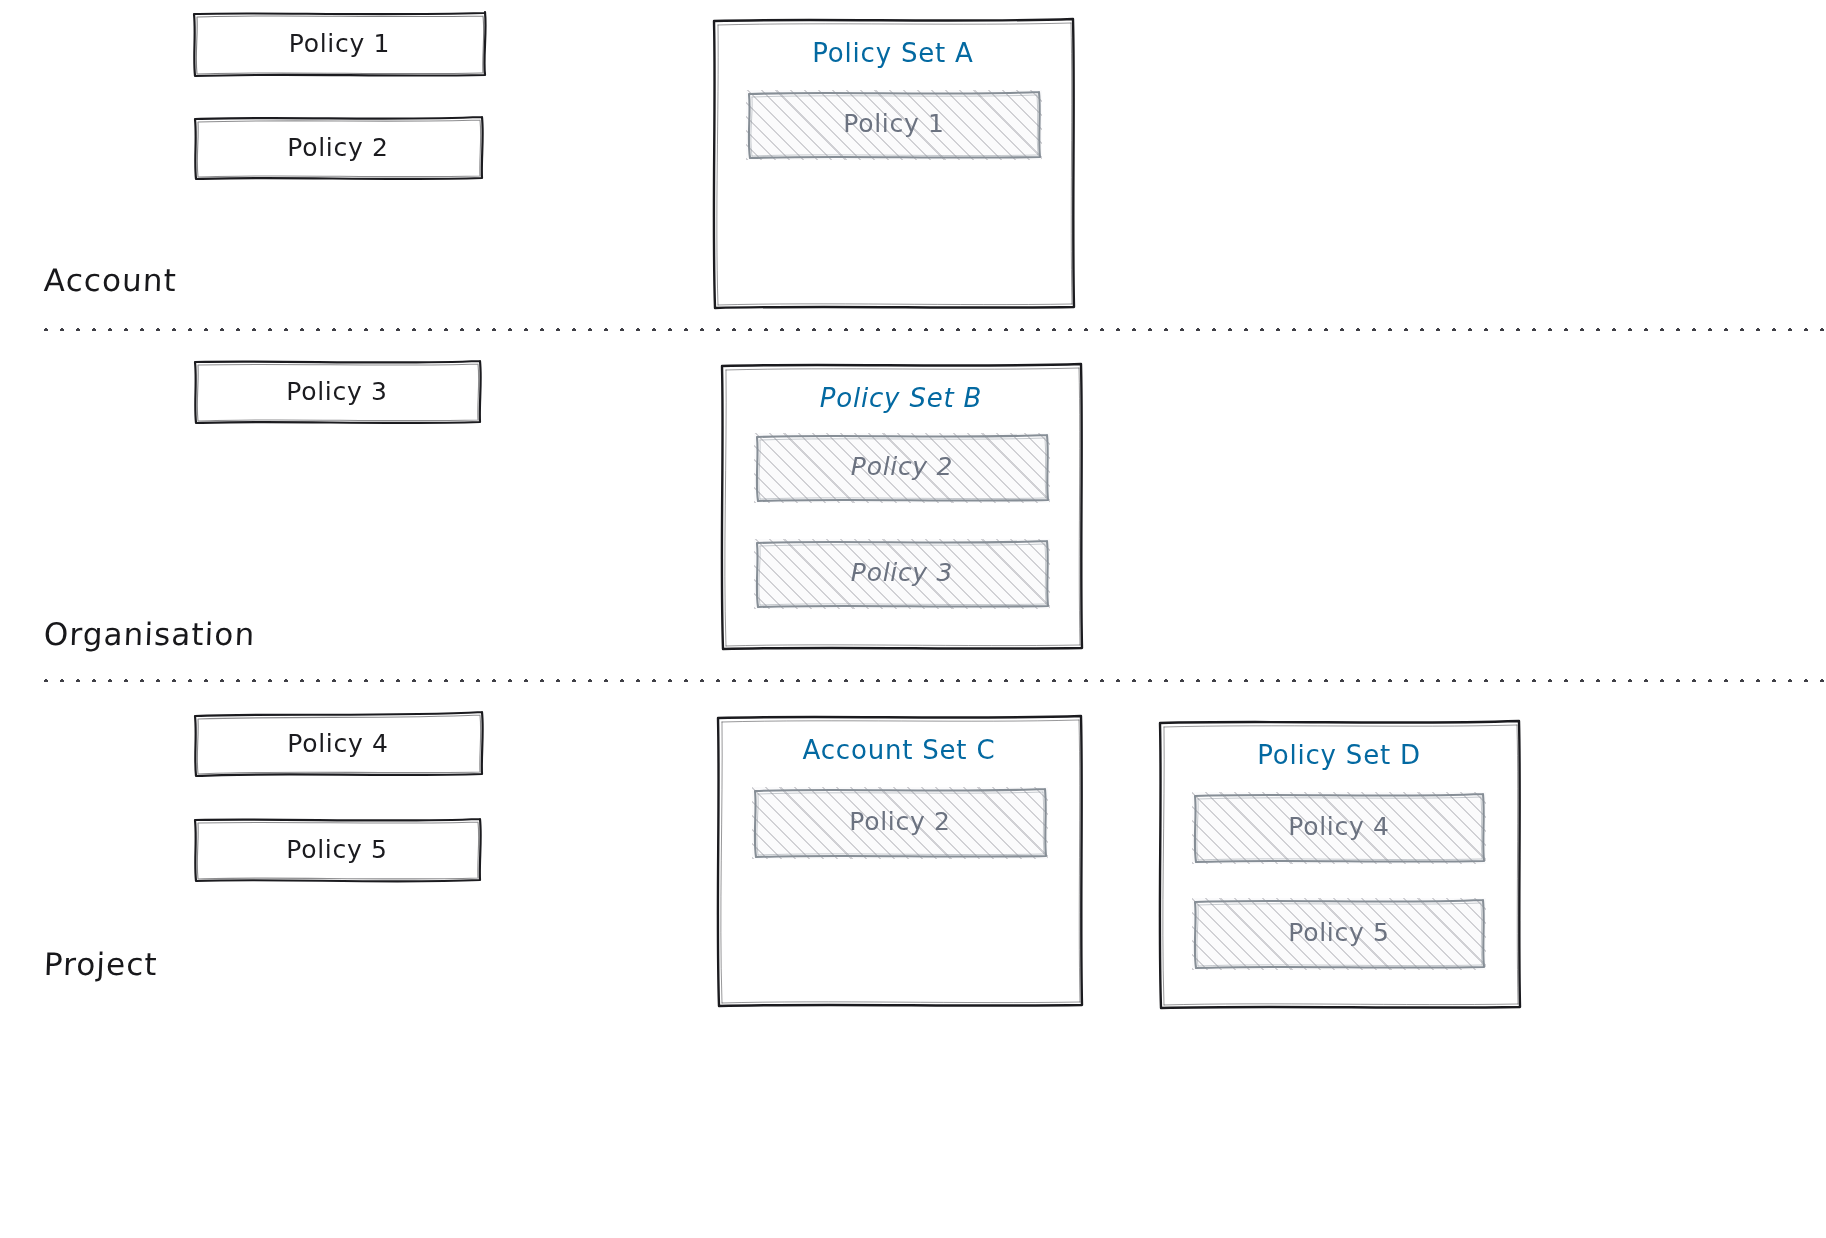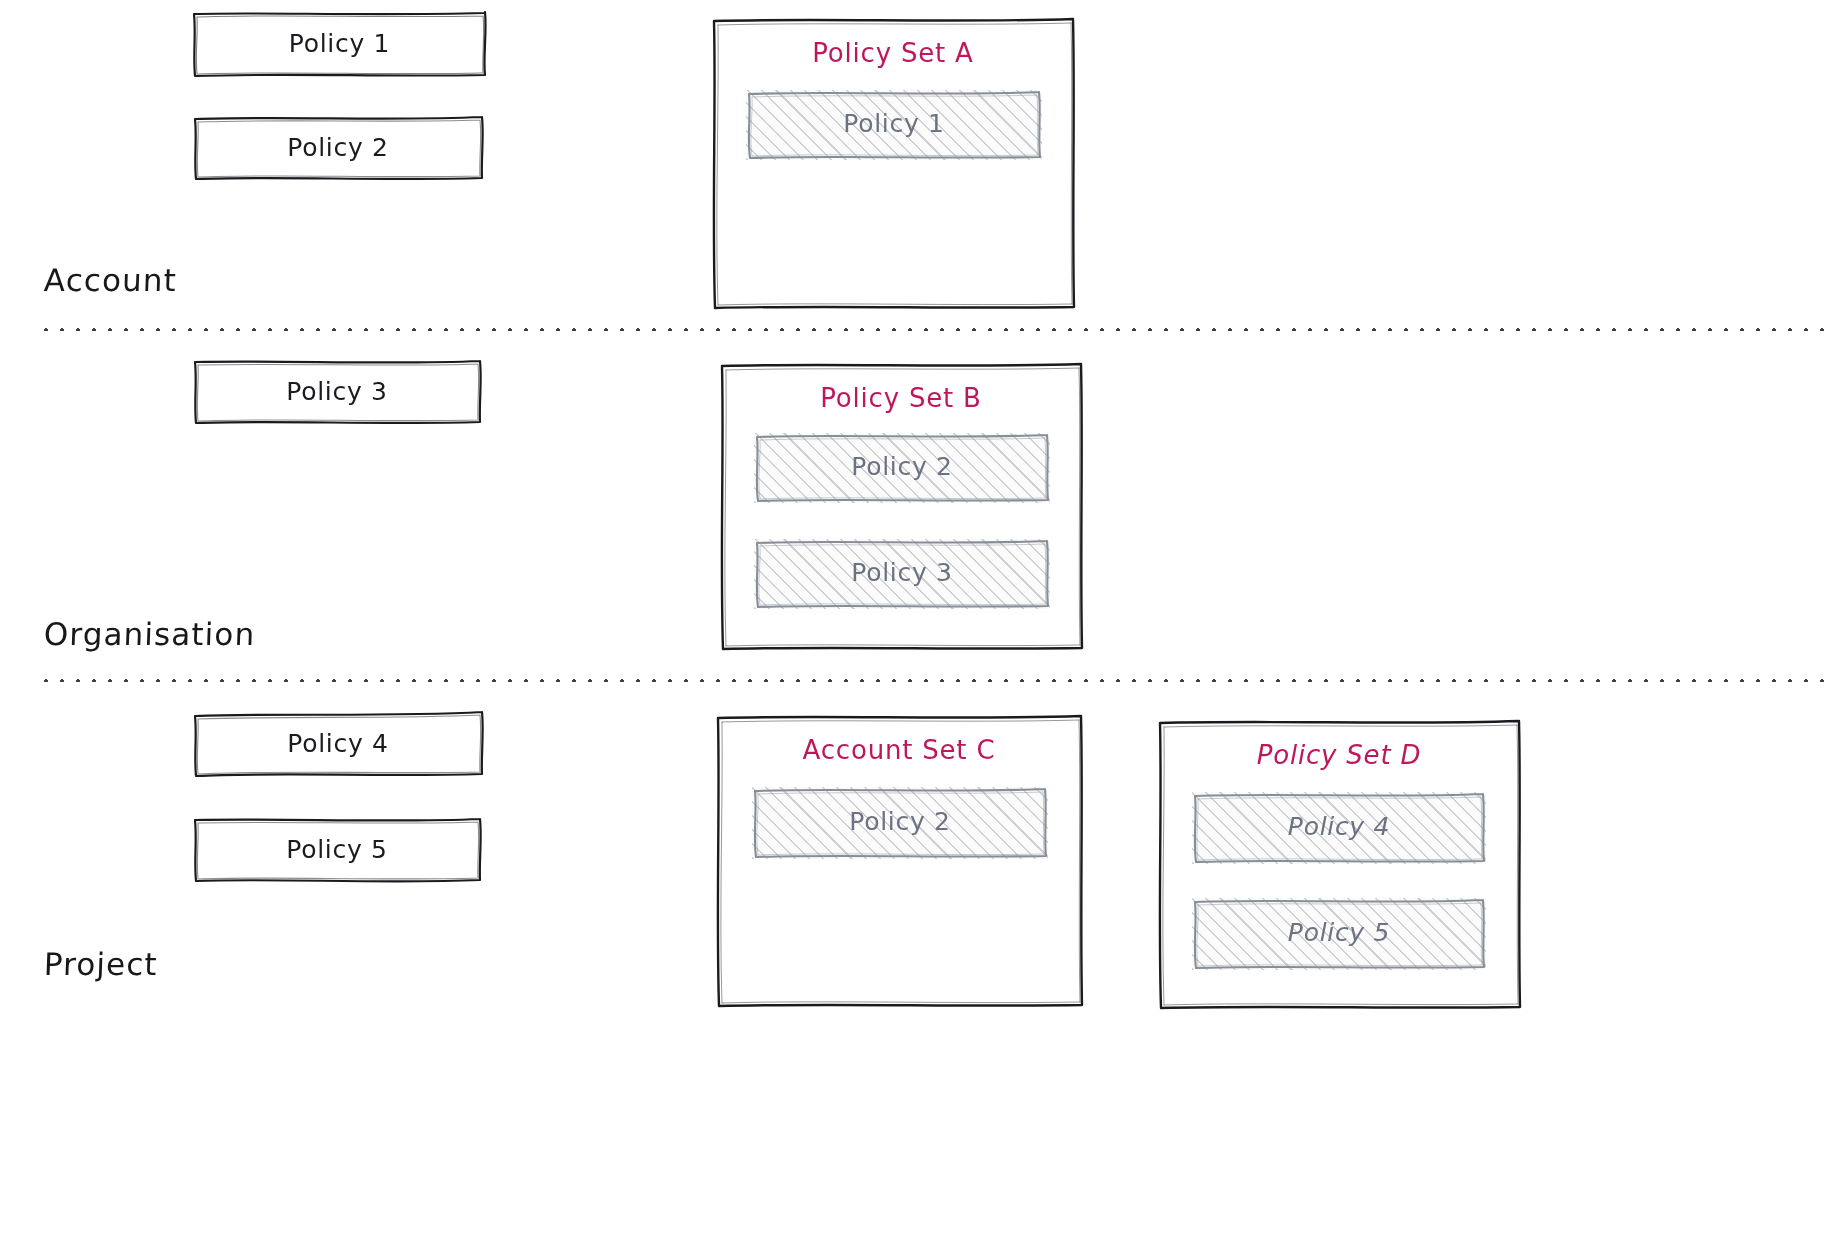--- a/index.html
+++ b/index.html
@@ -79,21 +79,21 @@
   .set-box {
     position: absolute;
     background: #ffffff;
   }
   .set-title {
     position: absolute;
     left: 0; right: 0;
     top: 22px;
     text-align: center;
     font-size: 26px;
-    color: #be185d;
+    color: #0369a1;
     letter-spacing: 0.8px;
     font-family: "DejaVu Sans", sans-serif;
   }
 
   
   .inner-policy {
     position: absolute;
     background-color: #fbfbfc;
     background-image: repeating-linear-gradient(
         45deg,
@@ -156,21 +156,21 @@
   <div class="divider" style="top:327px;"></div>
 
   <div class="policy-box" style="left:192px; top:358px; width:290px; height:68px;">
     <svg width="290" height="68" viewBox="0 0 290 68" fill="none">
       <path d="M3 4 C 90 2, 200 7, 288 3 M288 3 C 290 23, 287 47, 288 64 M288 64 C 192 67, 84 62, 4 65 M4 65 C 2 45, 5 24, 3 4" stroke="#1b1b1f" stroke-width="2.2" stroke-linecap="round" fill="none"></path>
       <path d="M6 7 C 95 5, 205 9, 286 6 M286 6 C 288 25, 285 45, 286 62 M286 62 C 190 64, 80 60, 6 63 M6 63 C 4 43, 7 26, 6 7" stroke="#1b1b1f" stroke-width="1.1" stroke-linecap="round" fill="none" opacity="0.5"></path>
     </svg>
     <div class="label sketch-text">Policy 3</div>
   </div>
 
-  <div class="set-box" style="left:718px; top:361px; width:366px; height:290px;">
+  <div class="set-box" style="left:718px; top:361px; width:366px; height:290px;font-style:italic;">
     <svg class="frame" width="366" height="290" viewBox="0 0 366 290" fill="none">
       <path d="M4 5 C 110 2, 250 7, 363 3 M363 3 C 365 80, 362 196, 364 287 M364 287 C 250 289, 110 285, 5 288 M5 288 C 2 196, 6 90, 4 5" stroke="#1b1b1f" stroke-width="2.4" stroke-linecap="round" fill="none"></path>
       <path d="M8 9 C 115 6, 255 10, 361 7 M361 7 C 363 85, 360 194, 362 284 M362 284 C 248 286, 112 282, 8 285 M8 285 C 5 194, 9 94, 8 9" stroke="#1b1b1f" stroke-width="1.0" stroke-linecap="round" fill="none" opacity="0.45"></path>
     </svg>
     <div class="set-title sketch-text">Policy Set B</div>
 
     <div class="inner-policy" style="left:36px; top:72px; width:296px; height:70px;">
       <svg width="296" height="70" viewBox="0 0 296 70" fill="none">
         <path d="M3 4 C 90 1, 200 6, 293 2 M293 2 C 295 22, 292 48, 294 67 M294 67 C 198 69, 88 65, 4 68 M4 68 C 1 47, 5 24, 3 4" stroke="#868e96" stroke-width="2.1" stroke-linecap="round" fill="none"></path>
         <path d="M6 7 C 95 4, 205 8, 291 5 M291 5 C 293 24, 290 46, 292 65 M292 65 C 195 67, 85 63, 6 66 M6 66 C 3 45, 7 26, 6 7" stroke="#868e96" stroke-width="0.9" stroke-linecap="round" fill="none" opacity="0.5"></path>
@@ -216,21 +216,21 @@
 
     <div class="inner-policy" style="left:38px; top:74px; width:296px; height:72px;">
       <svg width="296" height="72" viewBox="0 0 296 72" fill="none">
         <path d="M3 4 C 90 1, 200 6, 293 2 M293 2 C 295 24, 292 50, 294 69 M294 69 C 198 71, 88 67, 4 70 M4 70 C 1 48, 5 24, 3 4" stroke="#868e96" stroke-width="2.1" stroke-linecap="round" fill="none"></path>
         <path d="M6 7 C 95 4, 205 8, 291 5 M291 5 C 293 26, 290 48, 292 67 M292 67 C 195 69, 85 65, 6 68 M6 68 C 3 46, 7 26, 6 7" stroke="#868e96" stroke-width="0.9" stroke-linecap="round" fill="none" opacity="0.5"></path>
       </svg>
       <div class="label sketch-text">Policy 2</div>
     </div>
   </div>
 
-  <div class="set-box" style="left:1156px; top:718px; width:366px; height:292px;font-style:italic;">
+  <div class="set-box" style="left:1156px; top:718px; width:366px; height:292px;">
     <svg class="frame" width="366" height="292" viewBox="0 0 366 292" fill="none">
       <path d="M4 5 C 110 2, 250 7, 363 3 M363 3 C 365 80, 362 198, 364 289 M364 289 C 250 291, 110 287, 5 290 M5 290 C 2 198, 6 90, 4 5" stroke="#1b1b1f" stroke-width="2.4" stroke-linecap="round" fill="none"></path>
       <path d="M8 9 C 115 6, 255 10, 361 7 M361 7 C 363 85, 360 196, 362 286 M362 286 C 248 288, 112 284, 8 287 M8 287 C 5 196, 9 94, 8 9" stroke="#1b1b1f" stroke-width="1.0" stroke-linecap="round" fill="none" opacity="0.45"></path>
     </svg>
     <div class="set-title sketch-text">Policy Set D</div>
 
     <div class="inner-policy" style="left:36px; top:74px; width:294px; height:72px;">
       <svg width="294" height="72" viewBox="0 0 294 72" fill="none">
         <path d="M3 4 C 90 1, 200 6, 291 2 M291 2 C 293 24, 290 50, 292 69 M292 69 C 196 71, 86 67, 4 70 M4 70 C 1 48, 5 24, 3 4" stroke="#868e96" stroke-width="2.1" stroke-linecap="round" fill="none"></path>
         <path d="M6 7 C 95 4, 205 8, 289 5 M289 5 C 291 26, 288 48, 290 67 M290 67 C 193 69, 83 65, 6 68 M6 68 C 3 46, 7 26, 6 7" stroke="#868e96" stroke-width="0.9" stroke-linecap="round" fill="none" opacity="0.5"></path>

